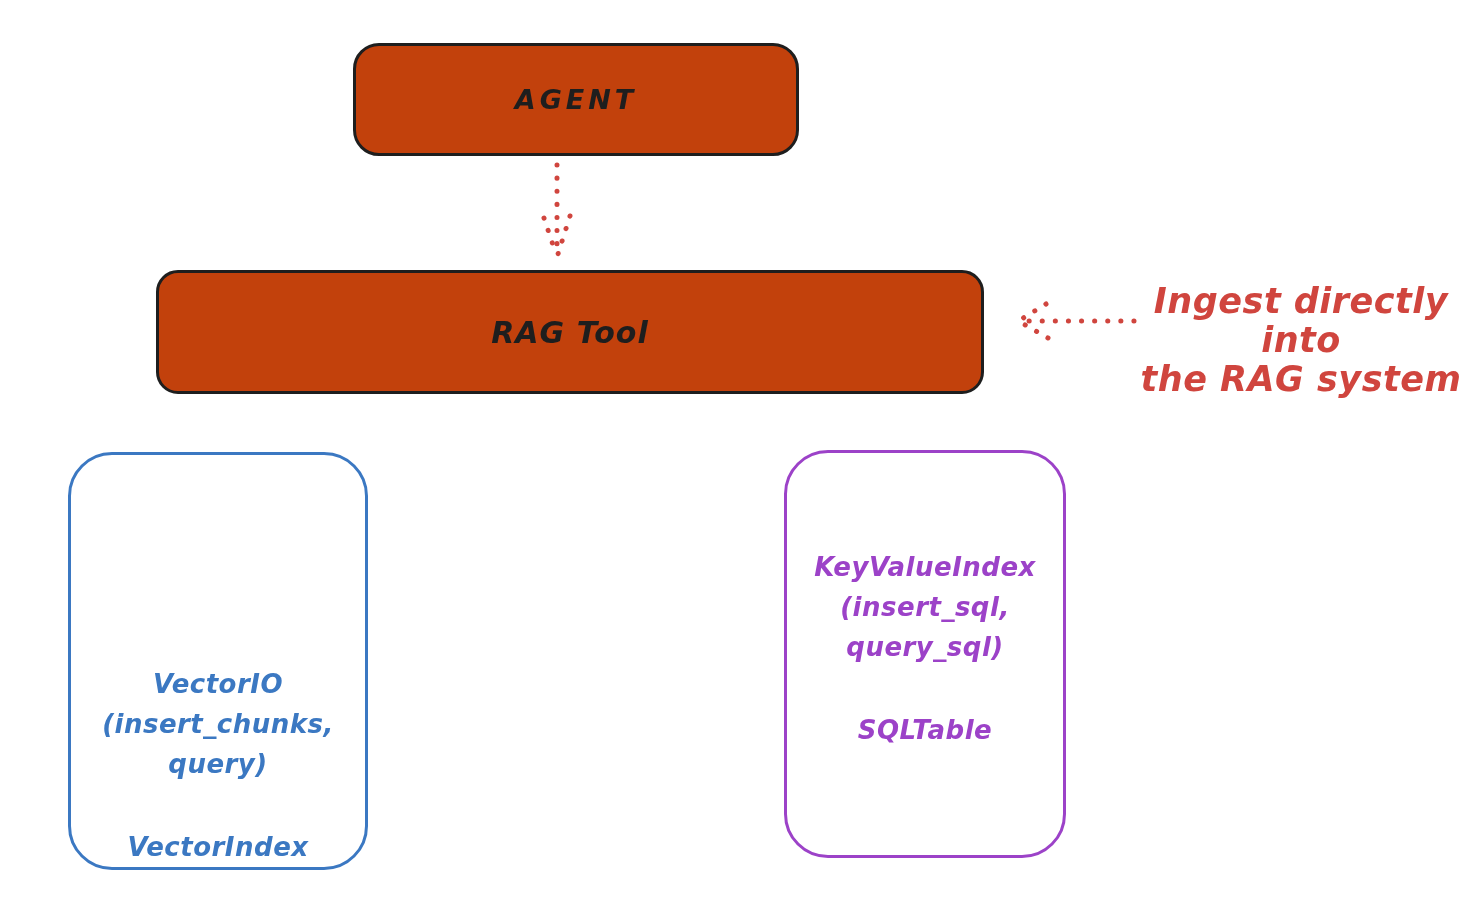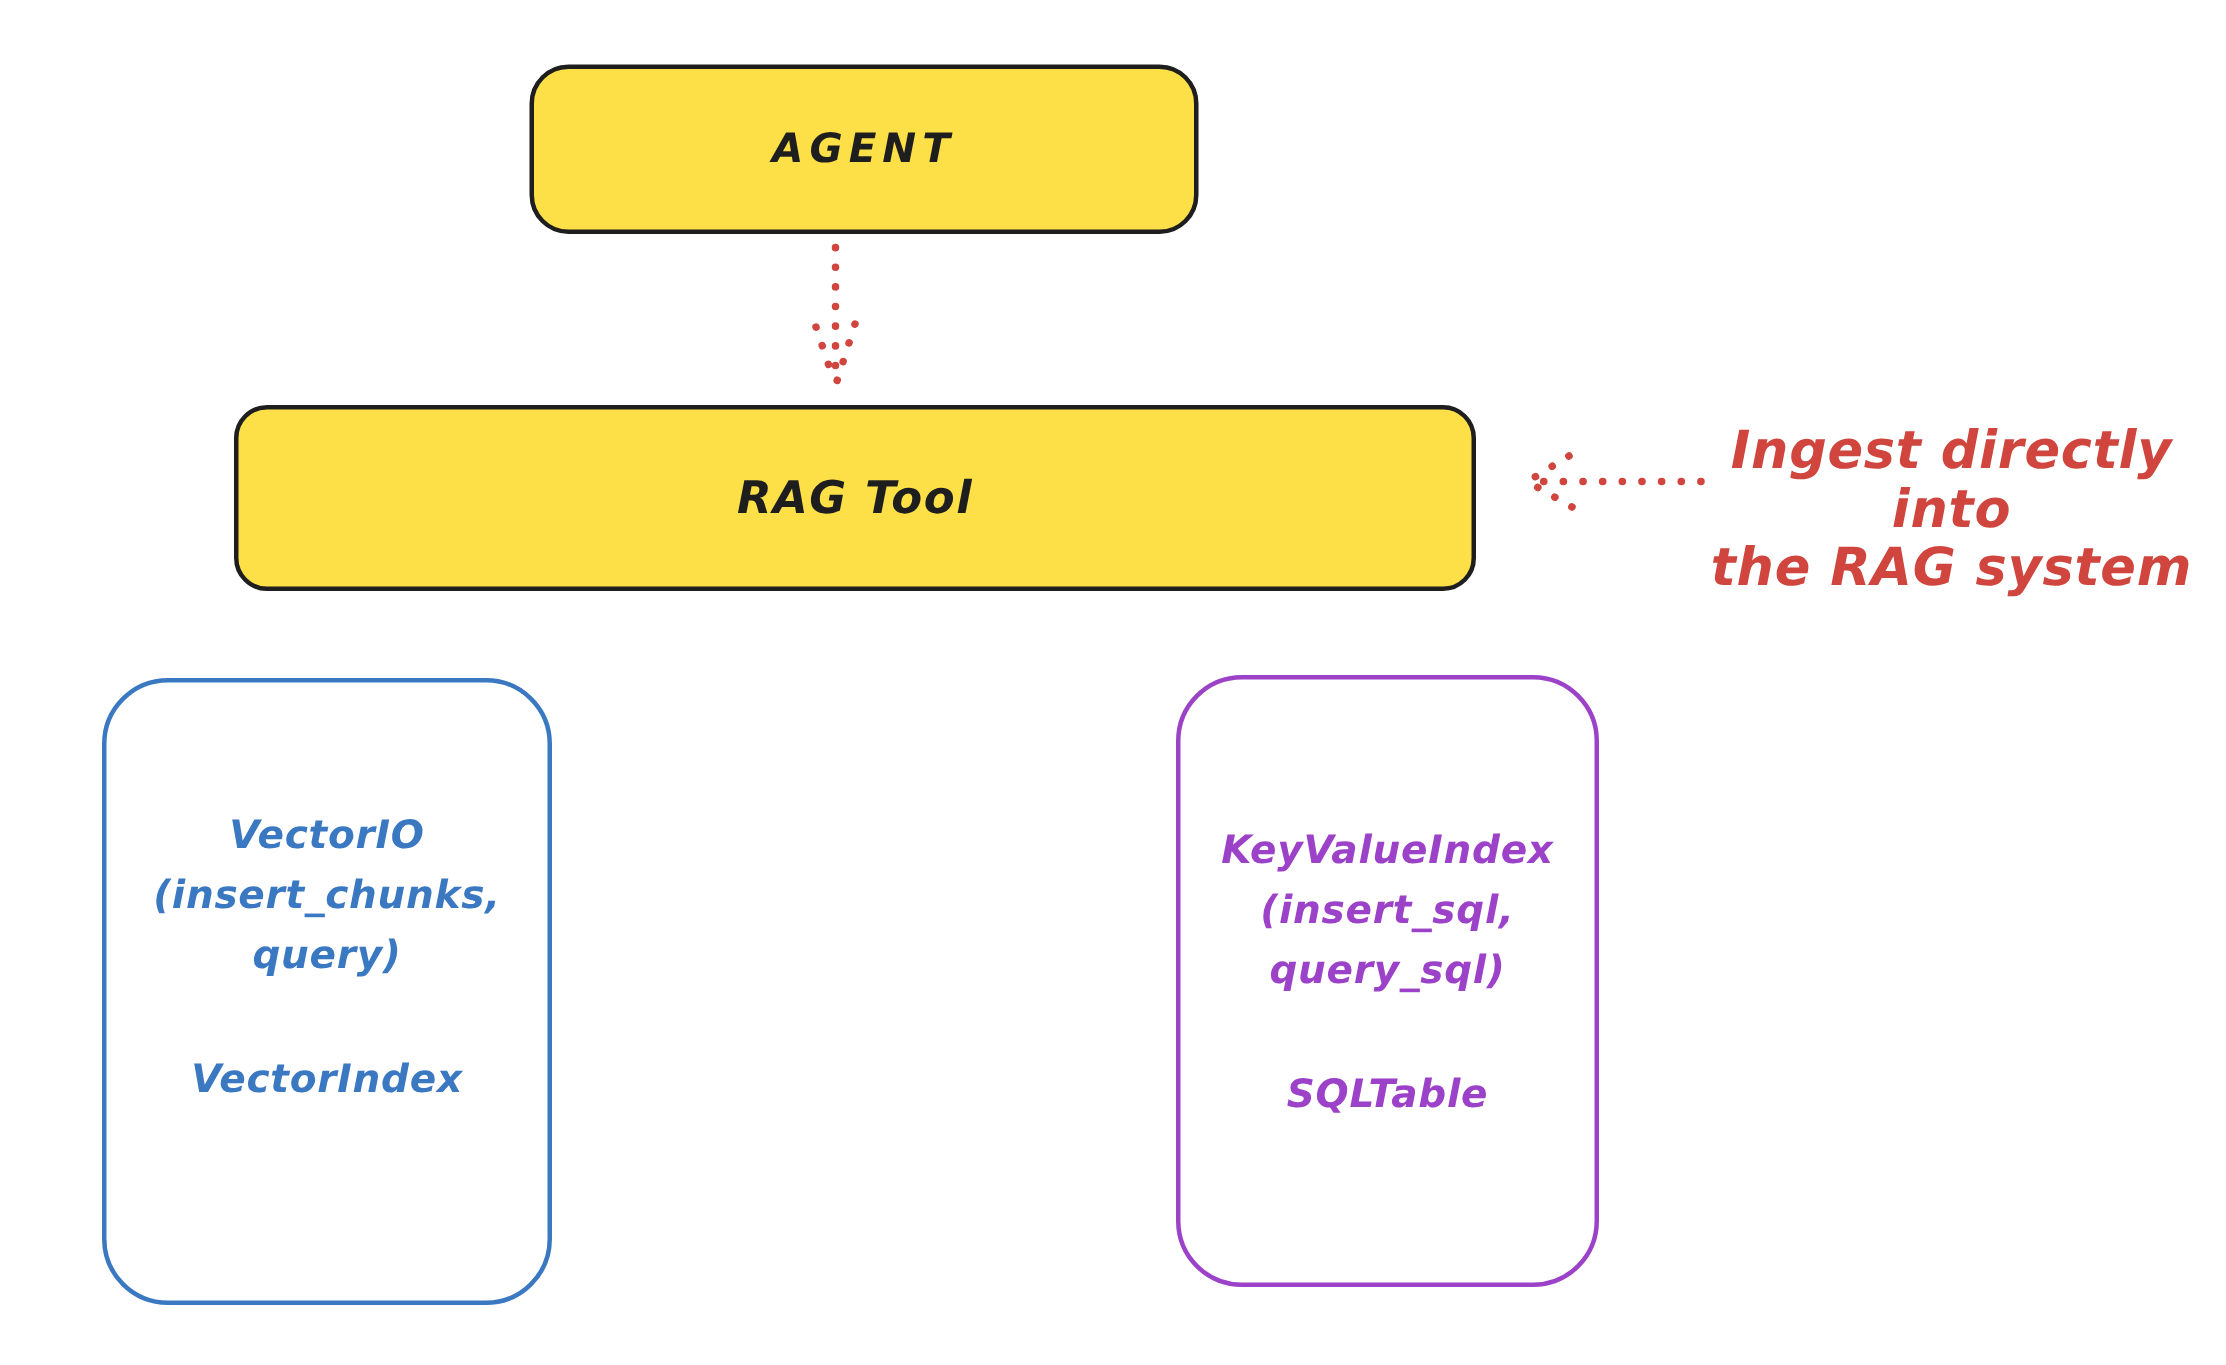--- a/index.html
+++ b/index.html
@@ -13,21 +13,21 @@
     height: 910px;
     background: #ffffff;
     font-family: "DejaVu Sans", sans-serif;
     overflow: hidden;
   }
   
   .node-box {
     position: absolute;
     border: 3.5px solid #1e1e1e;
     border-radius: 26px;
-    background: #fde047;
+    background: #c2410c;
     display: flex;
     align-items: center;
     justify-content: center;
     box-sizing: border-box;
   }
   .agent-box {
     left: 353px; top: 43px;
     width: 446px; height: 113px;
   }
   .agent-box .label {
@@ -123,21 +123,21 @@
         <line x1="36" y1="40" x2="8" y2="24"></line>
       </g>
     </svg>
   </div>
 
   <div class="annotation" style="color: rgb(208, 69, 62);">
     <span class="line">Ingest directly into</span><br>
     <span class="line">the RAG system</span>
   </div>
 
-  <div class="backend-box backend-vector" style="border-color: rgb(59, 120, 194); color: rgb(59, 120, 194);">
+  <div class="backend-box backend-vector" style="border-color: rgb(59, 120, 194); color: rgb(59, 120, 194); justify-content: flex-end;">
     <span class="line">VectorIO</span>
     <span class="line">(insert_chunks,</span>
     <span class="line">query)</span>
     <span class="index-label">VectorIndex</span>
   </div>
 
 
   <div class="backend-box backend-relational" style="border-color: rgb(156, 66, 200); color: rgb(156, 66, 200);">
     <span class="line">KeyValueIndex</span>
     <span class="line">(insert_sql,</span>

